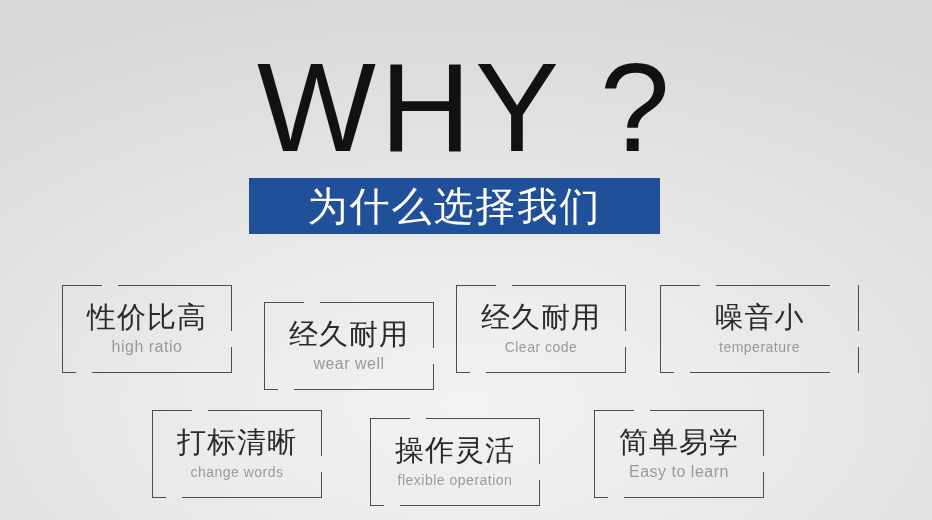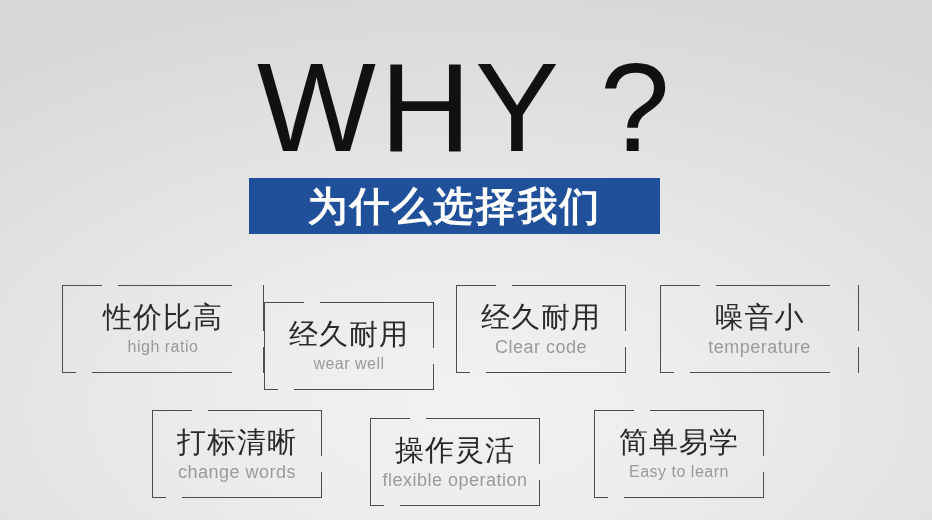--- a/index.html
+++ b/index.html
@@ -47,21 +47,21 @@
     height: 56px;
     background: #21509A;
     display: flex;
     align-items: center;
     justify-content: center;
   }
   #banner-text {
     color: #ffffff;
     font-size: 40px;
     line-height: 44px;
-    font-weight: 700;
+    font-weight: 400;
     letter-spacing: 2px;
     white-space: nowrap;
     font-family: "DejaVu Sans", "Liberation Sans", sans-serif;
   }
 
   
   .feature {
     position: absolute;
     width: 170px;
     height: 88px;
@@ -112,34 +112,34 @@
   .en {
     color: #9a9a9a;
     font-size: 16px;
     line-height: 22px;
     margin-top: 2px;
     letter-spacing: 0.5px;
     white-space: nowrap;
     font-weight: 400;
     font-family: Liberation Sans, sans-serif;
   }
-  .en.small { font-size: 18px; }
+  .en.small { font-size: 14px; }
 </style>
 </head>
 <body>
 
 <div id="stage">
 
   <div id="headline">WHY ?</div>
 
   <div id="banner">
     <span id="banner-text">为什么选择我们</span>
   </div>
 
-  <div class="feature" style="left:62px; top:285px;padding-left:32px;">
+  <div class="feature" style="left:62px; top:285px;">
     <div class="frame">
       <span class="seg h t-left"></span>
         <span class="seg h t-right"></span>
       <span class="seg h b-left"></span>
         <span class="seg h b-right"></span>
       <span class="seg v l-top"></span>
       <span class="seg v r-top"></span>
         <span class="seg v r-bot"></span>
     </div>
     <div class="labels">

